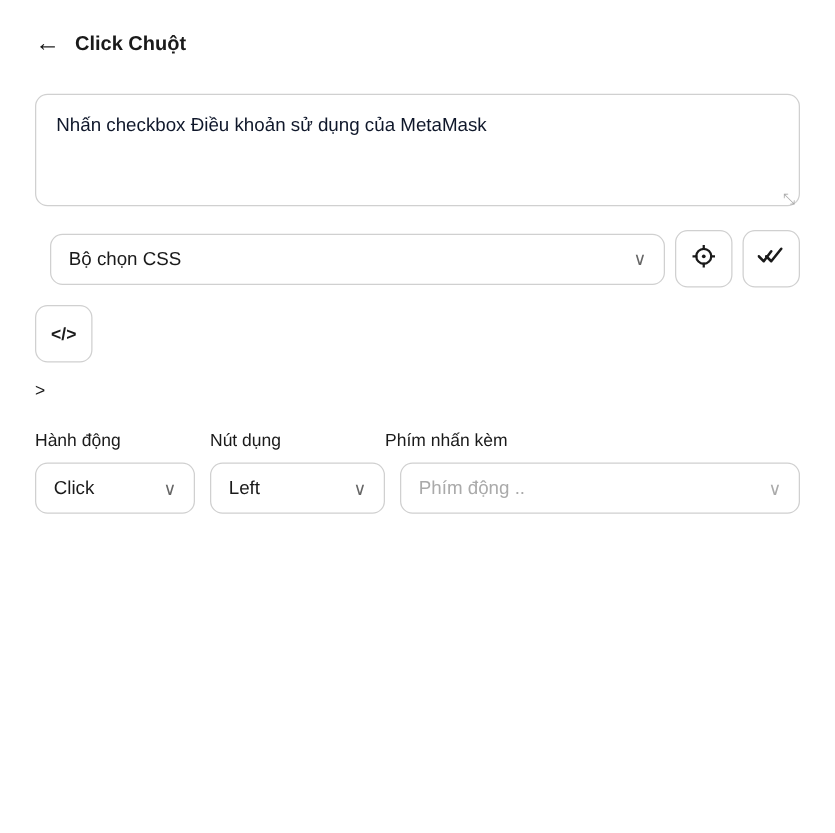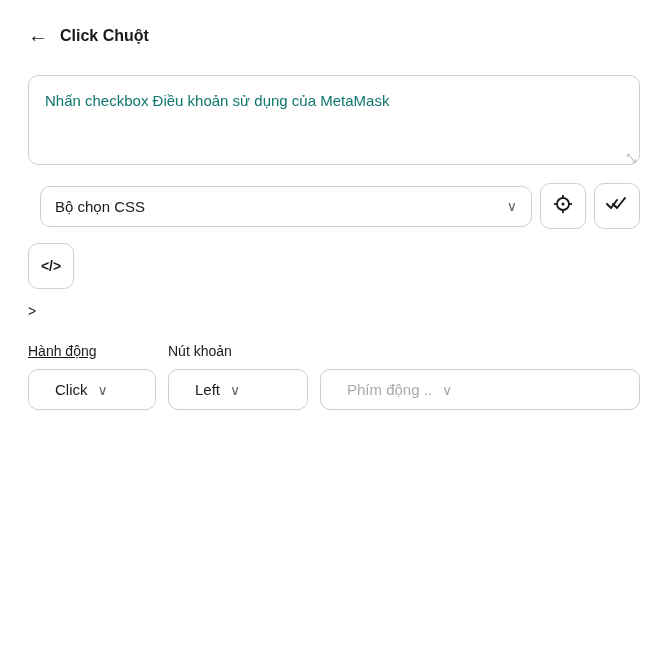--- a/index.html
+++ b/index.html
@@ -44,21 +44,21 @@
       position: relative;
       margin-bottom: 14px;
     }
 
     .description-textarea {
       width: 100%;
       border: 1.5px solid #d0d0d0;
       border-radius: 10px;
       padding: 14px 16px;
       font-size: 15px;
-      color: #0f766e;
+      color: #0f172a;
       resize: none;
       min-height: 90px;
       outline: none;
       font-family: inherit;
       line-height: 1.5;
     }
 
     .resize-handle {
       position: absolute;
       bottom: 4px;
@@ -174,40 +174,40 @@
       gap: 0;
       margin-bottom: 10px;
     }
 
     .action-label {
       font-size: 14px;
       color: #1a1a1a;
       font-weight: 500;
     }
 
-    .action-label:nth-child(1) { width: 140px; text-decoration: underline; }
+    .action-label:nth-child(1) { width: 140px; }
     .action-label:nth-child(2) { width: 140px; }
     .action-label:nth-child(3) { flex: 1; }
 
     .action-dropdowns {
       display: flex;
       gap: 12px;
       align-items: center;
     }
 
     .action-dropdown {
       border: 1.5px solid #d0d0d0;
       border-radius: 10px;
-      padding: 11px 26px;
-      font-size: 15px;
-      color: #1a1a1a;
-      background: #ffffff;
-      display: flex;
-      align-items: center;
-      justify-content: flex-start;
+      padding: 11px 14px;
+      font-size: 15px;
+      color: #1a1a1a;
+      background: #ffffff;
+      display: flex;
+      align-items: center;
+      justify-content: space-between;
       cursor: pointer;
       user-select: none;
       gap: 10px;
     }
 
     .action-dropdown.click-dd { width: 128px; }
     .action-dropdown.left-dd  { width: 140px; }
     .action-dropdown.phim-dd  { flex: 1; color: #aaa; }
 
     .action-dropdown .chevron {
@@ -266,21 +266,22 @@
   </div>
 </div>
 
 <div class="expand-row section">
   <span class="expand-chevron">&gt;</span>
 </div>
 
 <div class="action-section">
   <div class="action-labels">
     <span class="action-label">Hành động</span>
-    <span class="action-label">Nút khoản</span>
+    <span class="action-label">Nút dụng</span>
+    <span class="action-label">Phím nhấn kèm</span>
   </div>
   <div class="action-dropdowns">
     <div class="action-dropdown click-dd">
       <span>Click</span>
       <span class="chevron">∨</span>
     </div>
     <div class="action-dropdown left-dd">
       <span>Left</span>
       <span class="chevron">∨</span>
     </div>

